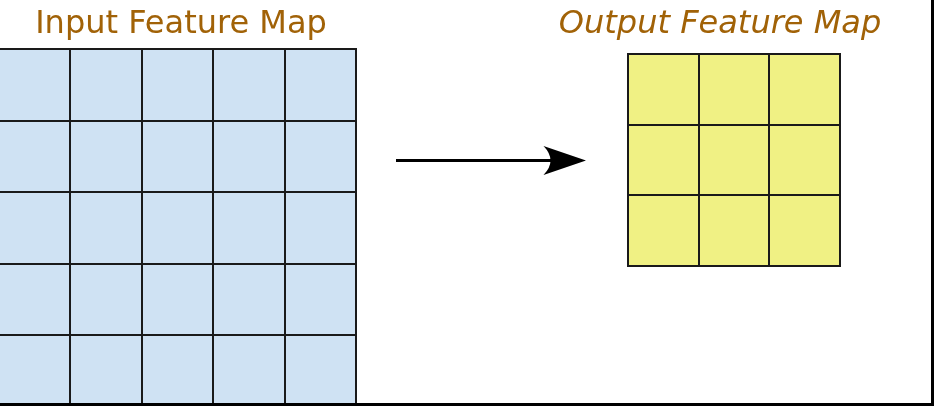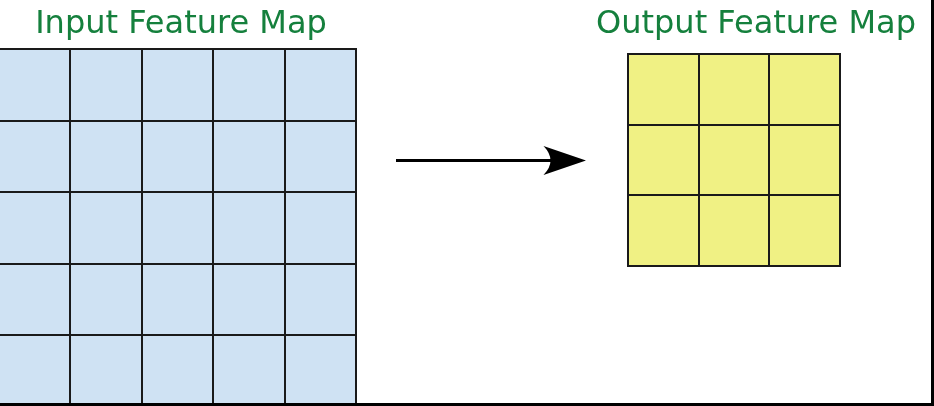--- a/index.html
+++ b/index.html
@@ -1,23 +1,23 @@
 <!DOCTYPE html>
 <html><head>
 <meta charset="utf-8">
 <style>
   html,body{margin:0;padding:0;background:#fff;}
   body{font-family:"DejaVu Sans","Liberation Sans",sans-serif;}
   .figure{position:relative;width:934px;height:406px;background:#ffffff;overflow:hidden;}
   .title{
     position:absolute;top:4px;transform:translateX(-50%);
-    font-size:32px;line-height:1.15;color:#15803d;white-space:nowrap;text-align:right;
+    font-size:32px;line-height:1.15;color:#a16207;white-space:nowrap;text-align:right;
   }
   #input-title{left:181px;}
-  #output-title{left:756px;}
+  #output-title{left:720px;font-style:italic;}
   .grid{position:absolute;display:grid;gap:2px;box-sizing:border-box;}
   #input-grid{left:0;top:48px;width:357px;height:358px;padding:2px 2px 0 0;}
   #output-grid{left:627px;top:53px;width:214px;height:214px;padding:2px;}
   .cell{width:100%;height:100%;}
   #arrow-svg{position:absolute;left:0;top:0;pointer-events:none;}
   .border-bottom{position:absolute;left:0;bottom:0;width:934px;height:3px;}
   .border-right{position:absolute;top:0;right:0;width:3px;height:406px;}
 </style>
 </head>
 <body>

